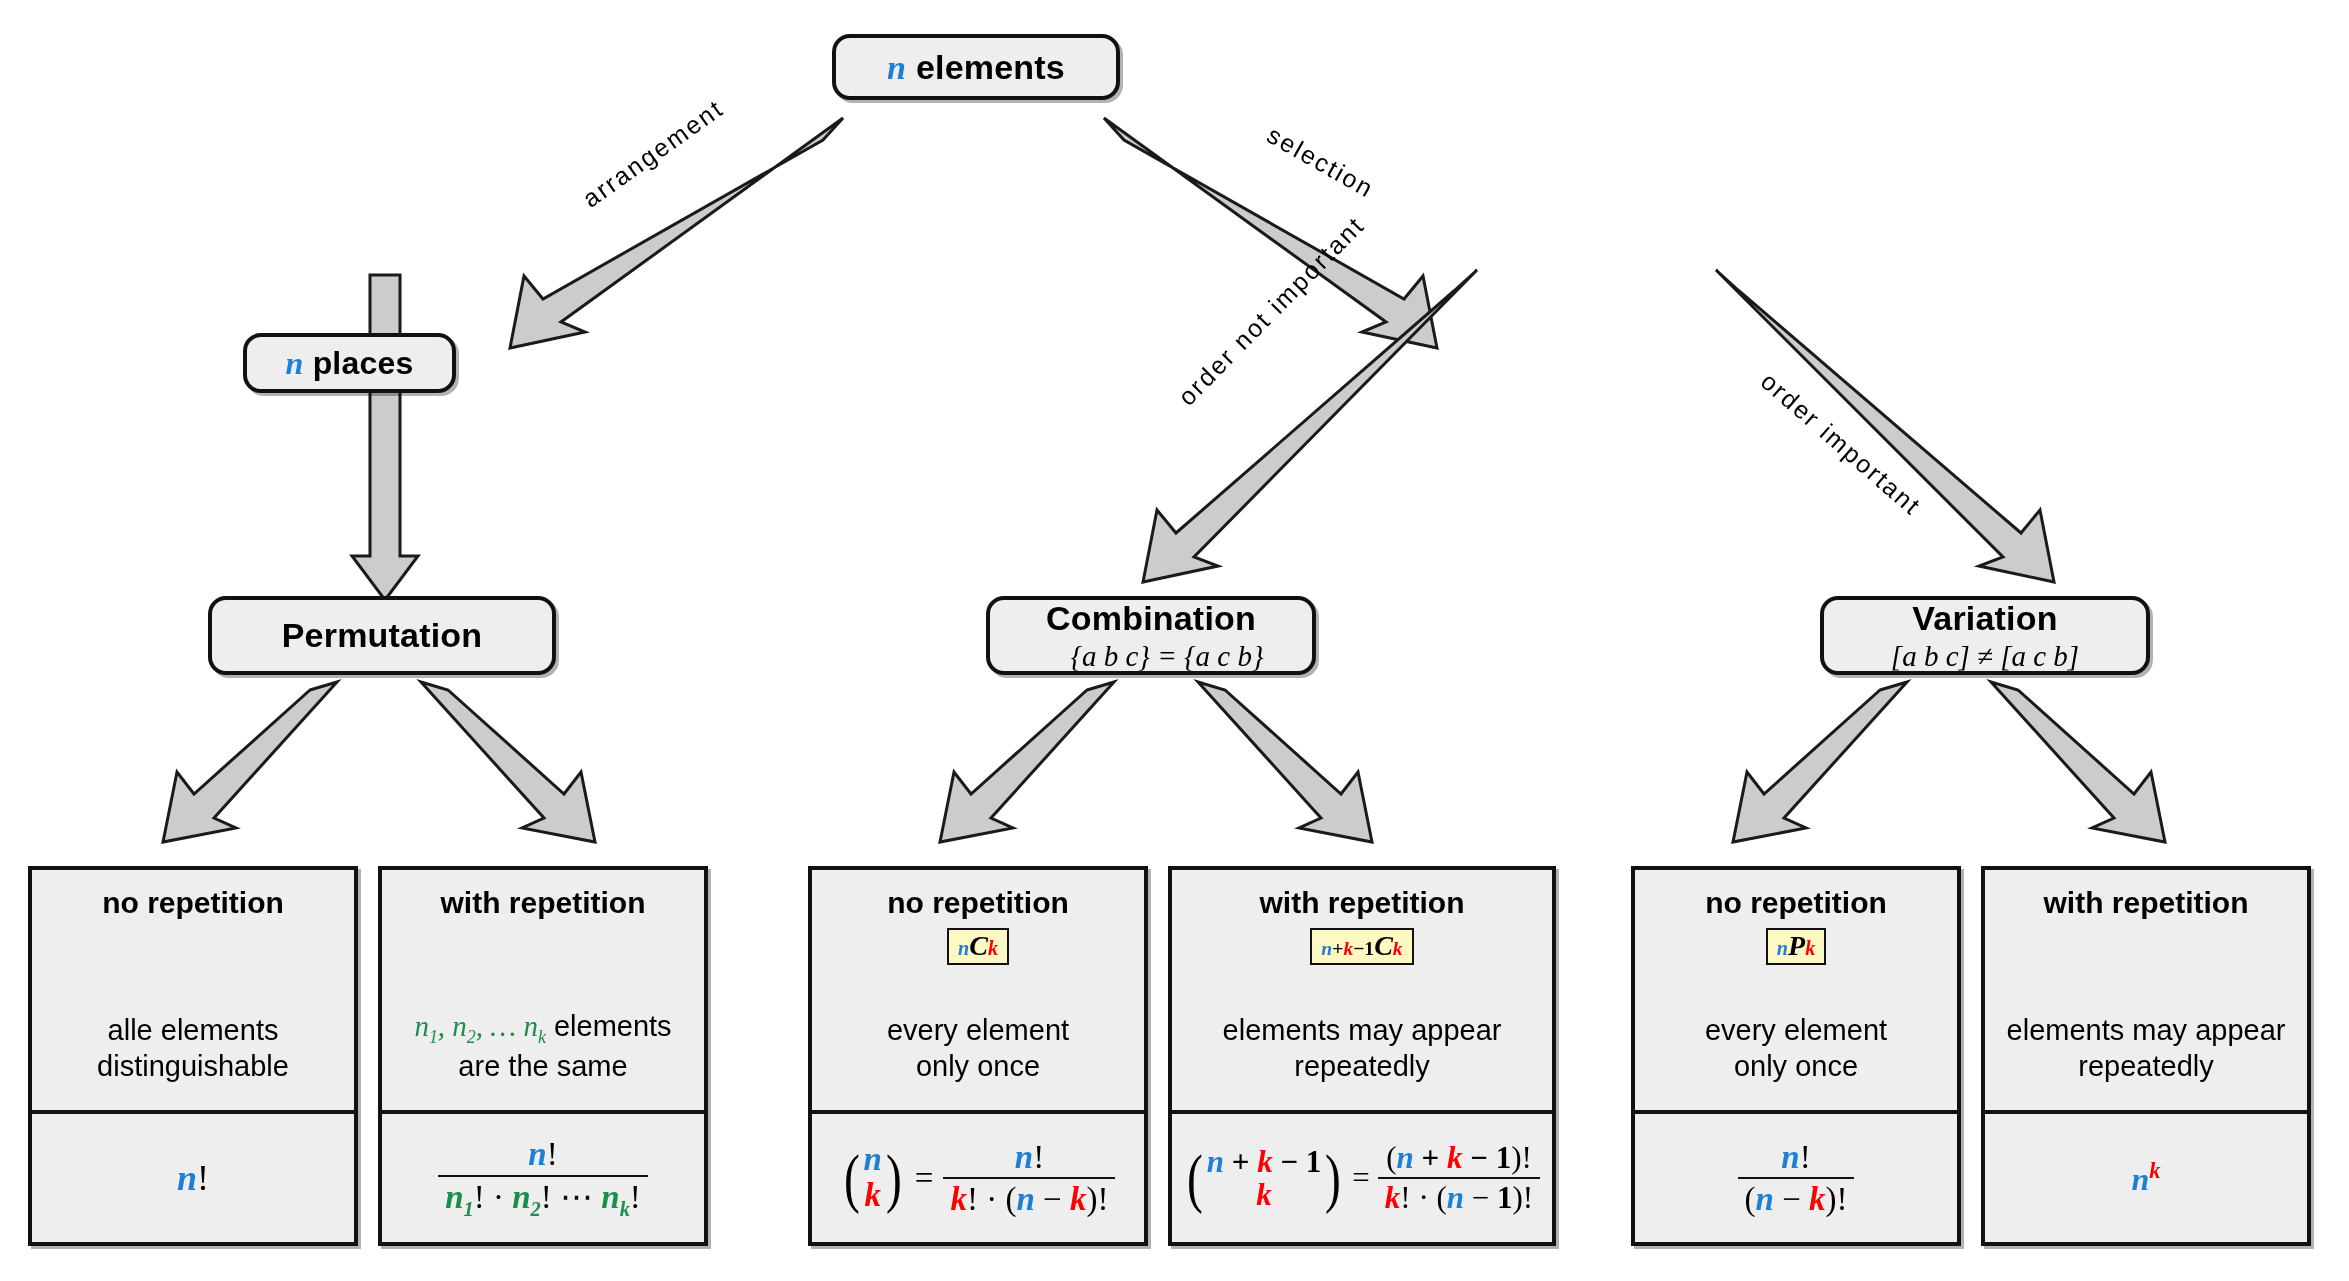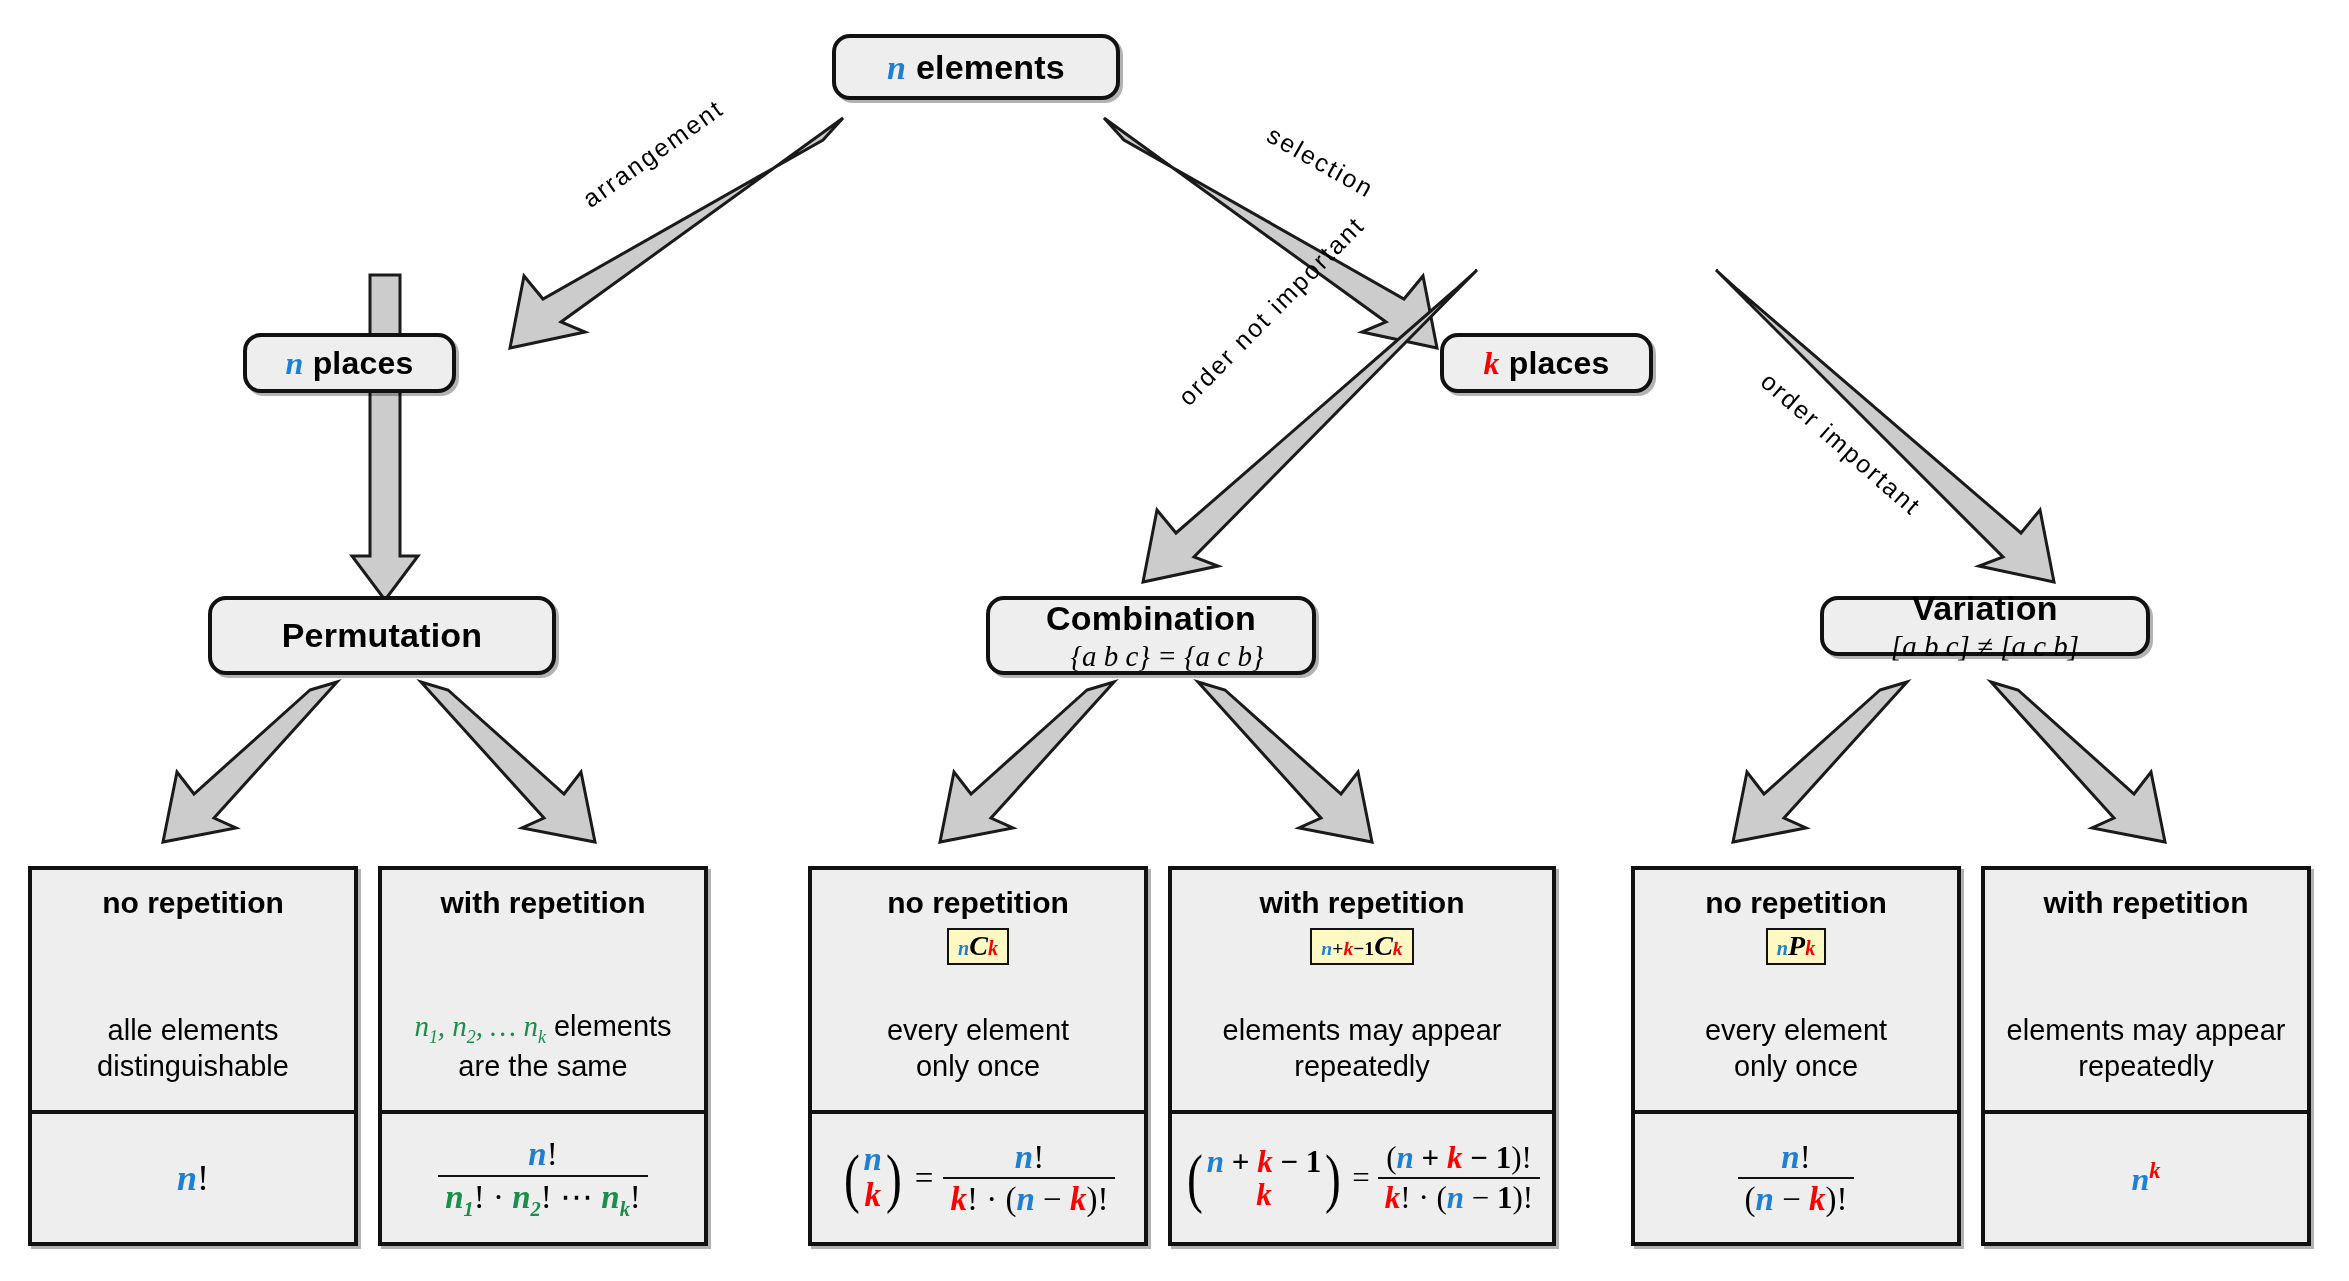--- a/index.html
+++ b/index.html
@@ -202,36 +202,31 @@
       <span class="mb n">n</span><span>&nbsp;</span><span>elements</span>
     </div>
   </div>
 
   <div class="node" style="left:243px; top:333px; width:213px; height:60px;">
     <div class="node-title" style="font-size:32px;">
       <span class="mb n">n</span><span>&nbsp;</span><span>places</span>
     </div>
   </div>
 
-  <div class="node" style="left:1440px; top:333px; width:213px; height:60px;">
-    <div class="node-title" style="font-size:32px;">
-      <span class="mb k">k</span><span>&nbsp;</span><span>places</span>
-    </div>
-  </div>
 
   <div class="node" style="left:208px; top:596px; width:348px; height:79px;">
     <div class="node-title" style="font-size:34px;">Permutation</div>
   </div>
 
   <div class="node" style="left:986px; top:596px; width:330px; height:79px;">
     <div class="node-title" style="font-size:34px;">Combination</div>
     <div class="node-sub" style="font-size:29px;margin-left:32px;">{a b c} = {a c b}</div>
   </div>
 
-  <div class="node" style="left:1820px; top:596px; width:330px; height:60px;">
+  <div class="node" style="left:1820px; top:596px; width:330px; height:79px;">
     <div class="node-title" style="font-size:34px;">Variation</div>
     <div class="node-sub" style="font-size:29px;">[a b c] ≠ [a c b]</div>
   </div>
 
   <div class="card" style="left:28px; top:866px; width:330px; height:380px;">
     <div class="card-top">
       <div class="card-head">no repetition</div>
       <div class="card-desc">
         <div>alle elements</div>
         <div>distinguishable</div>

